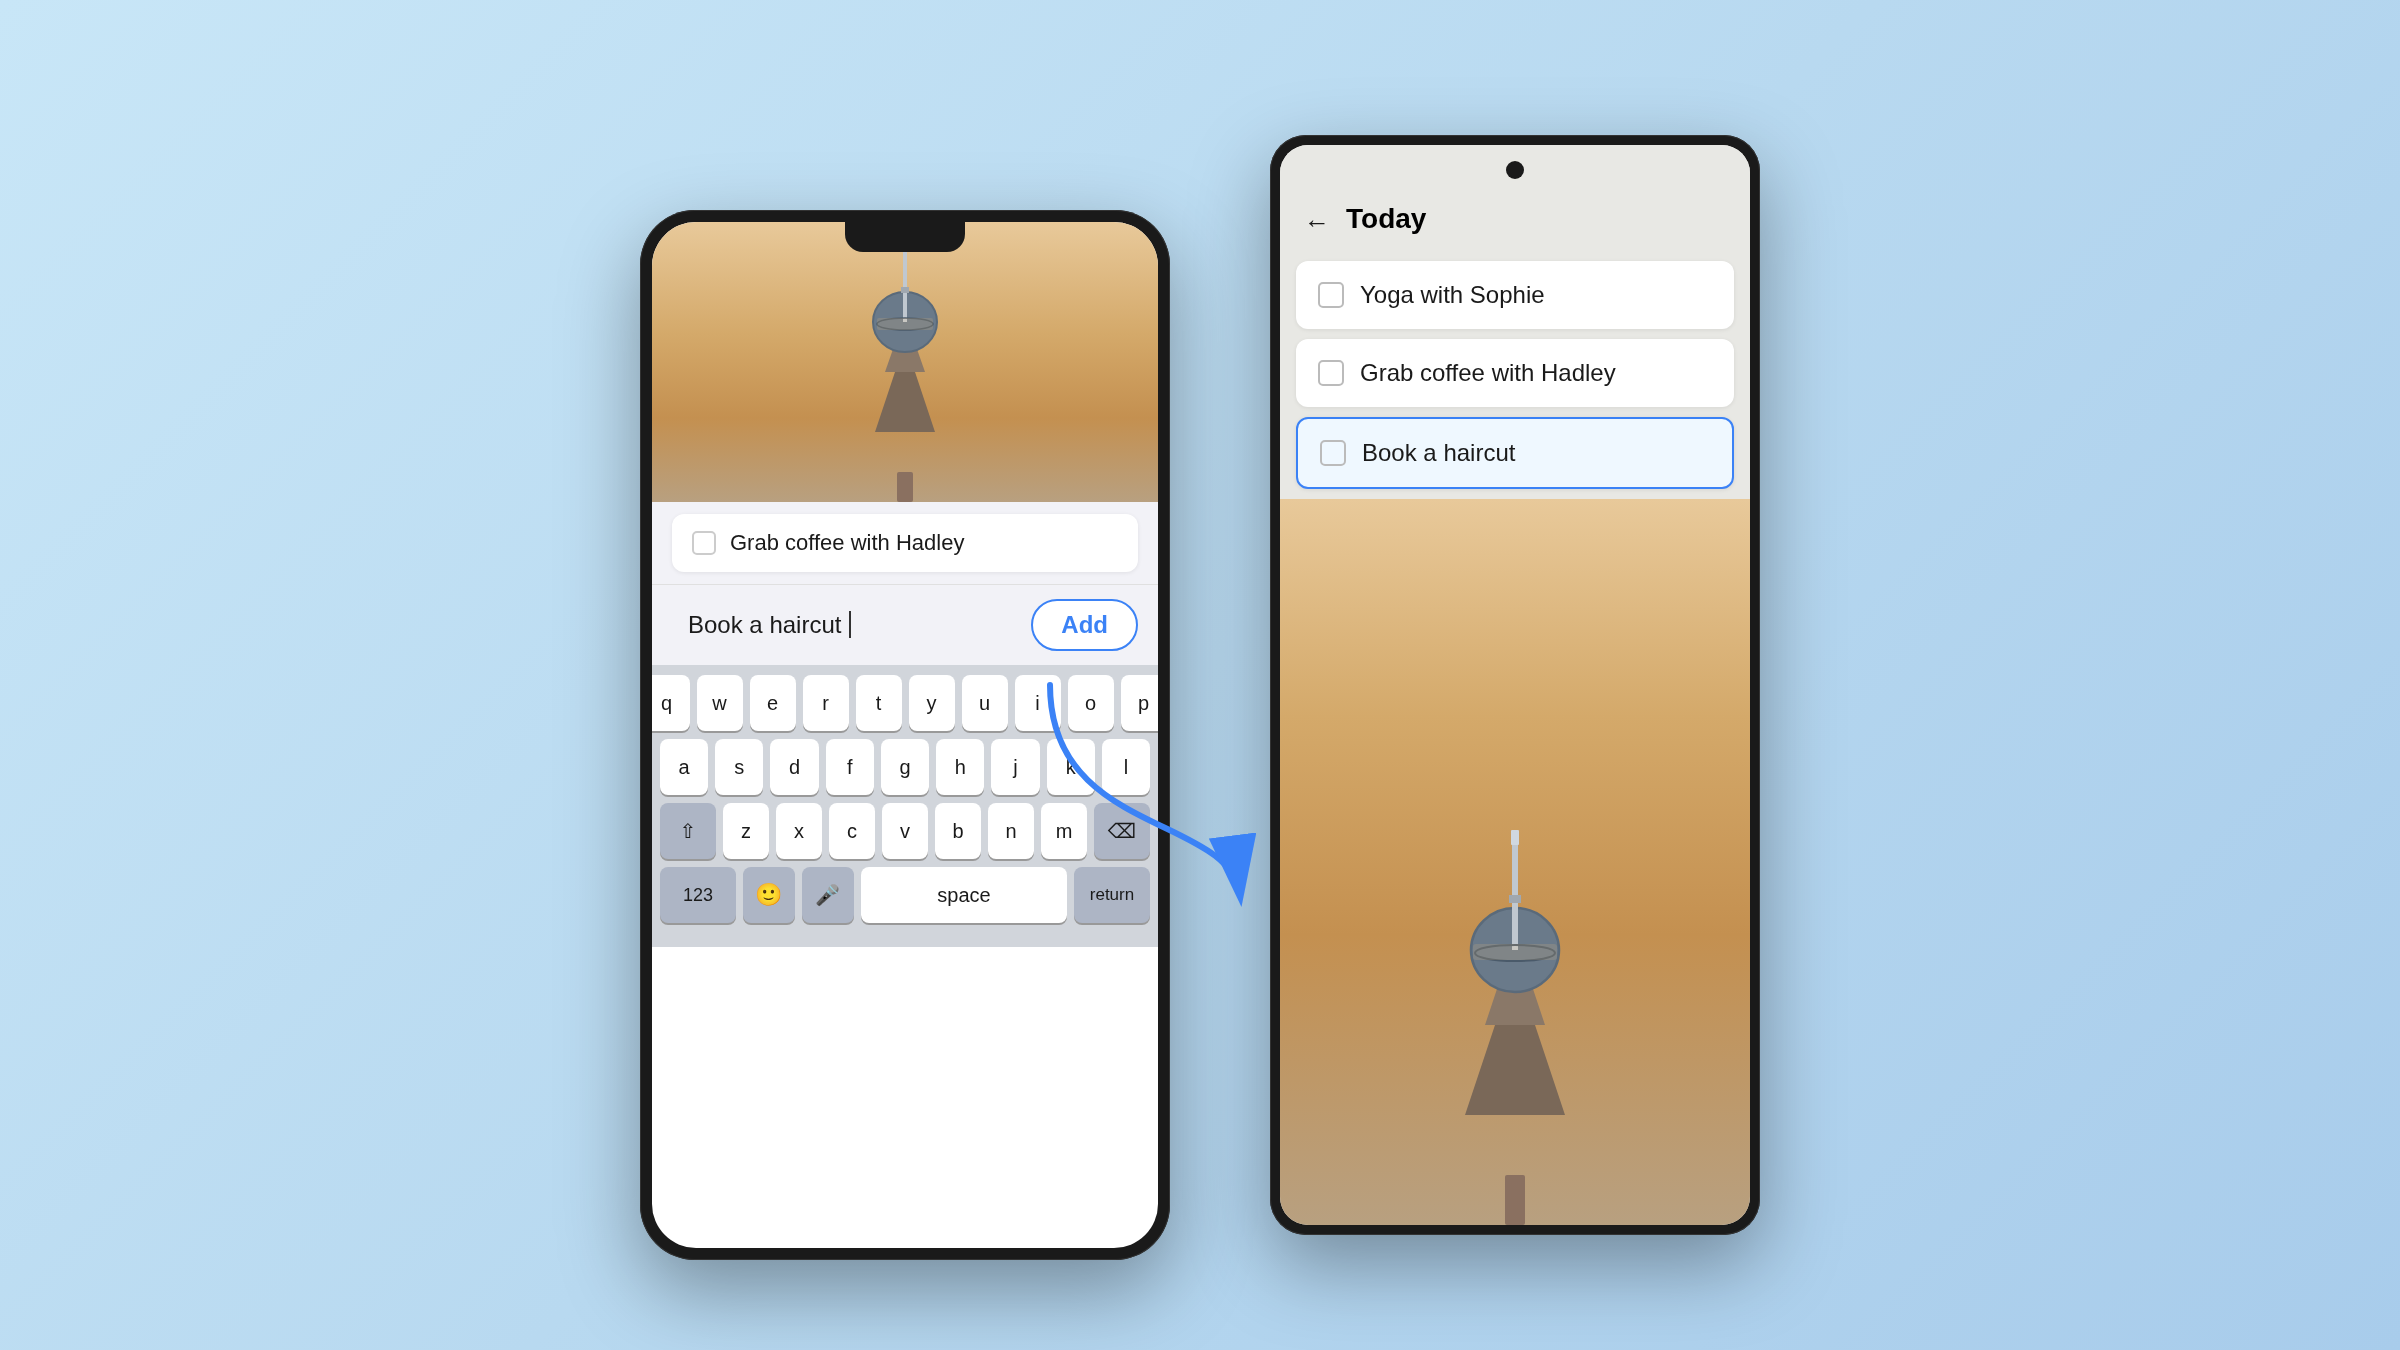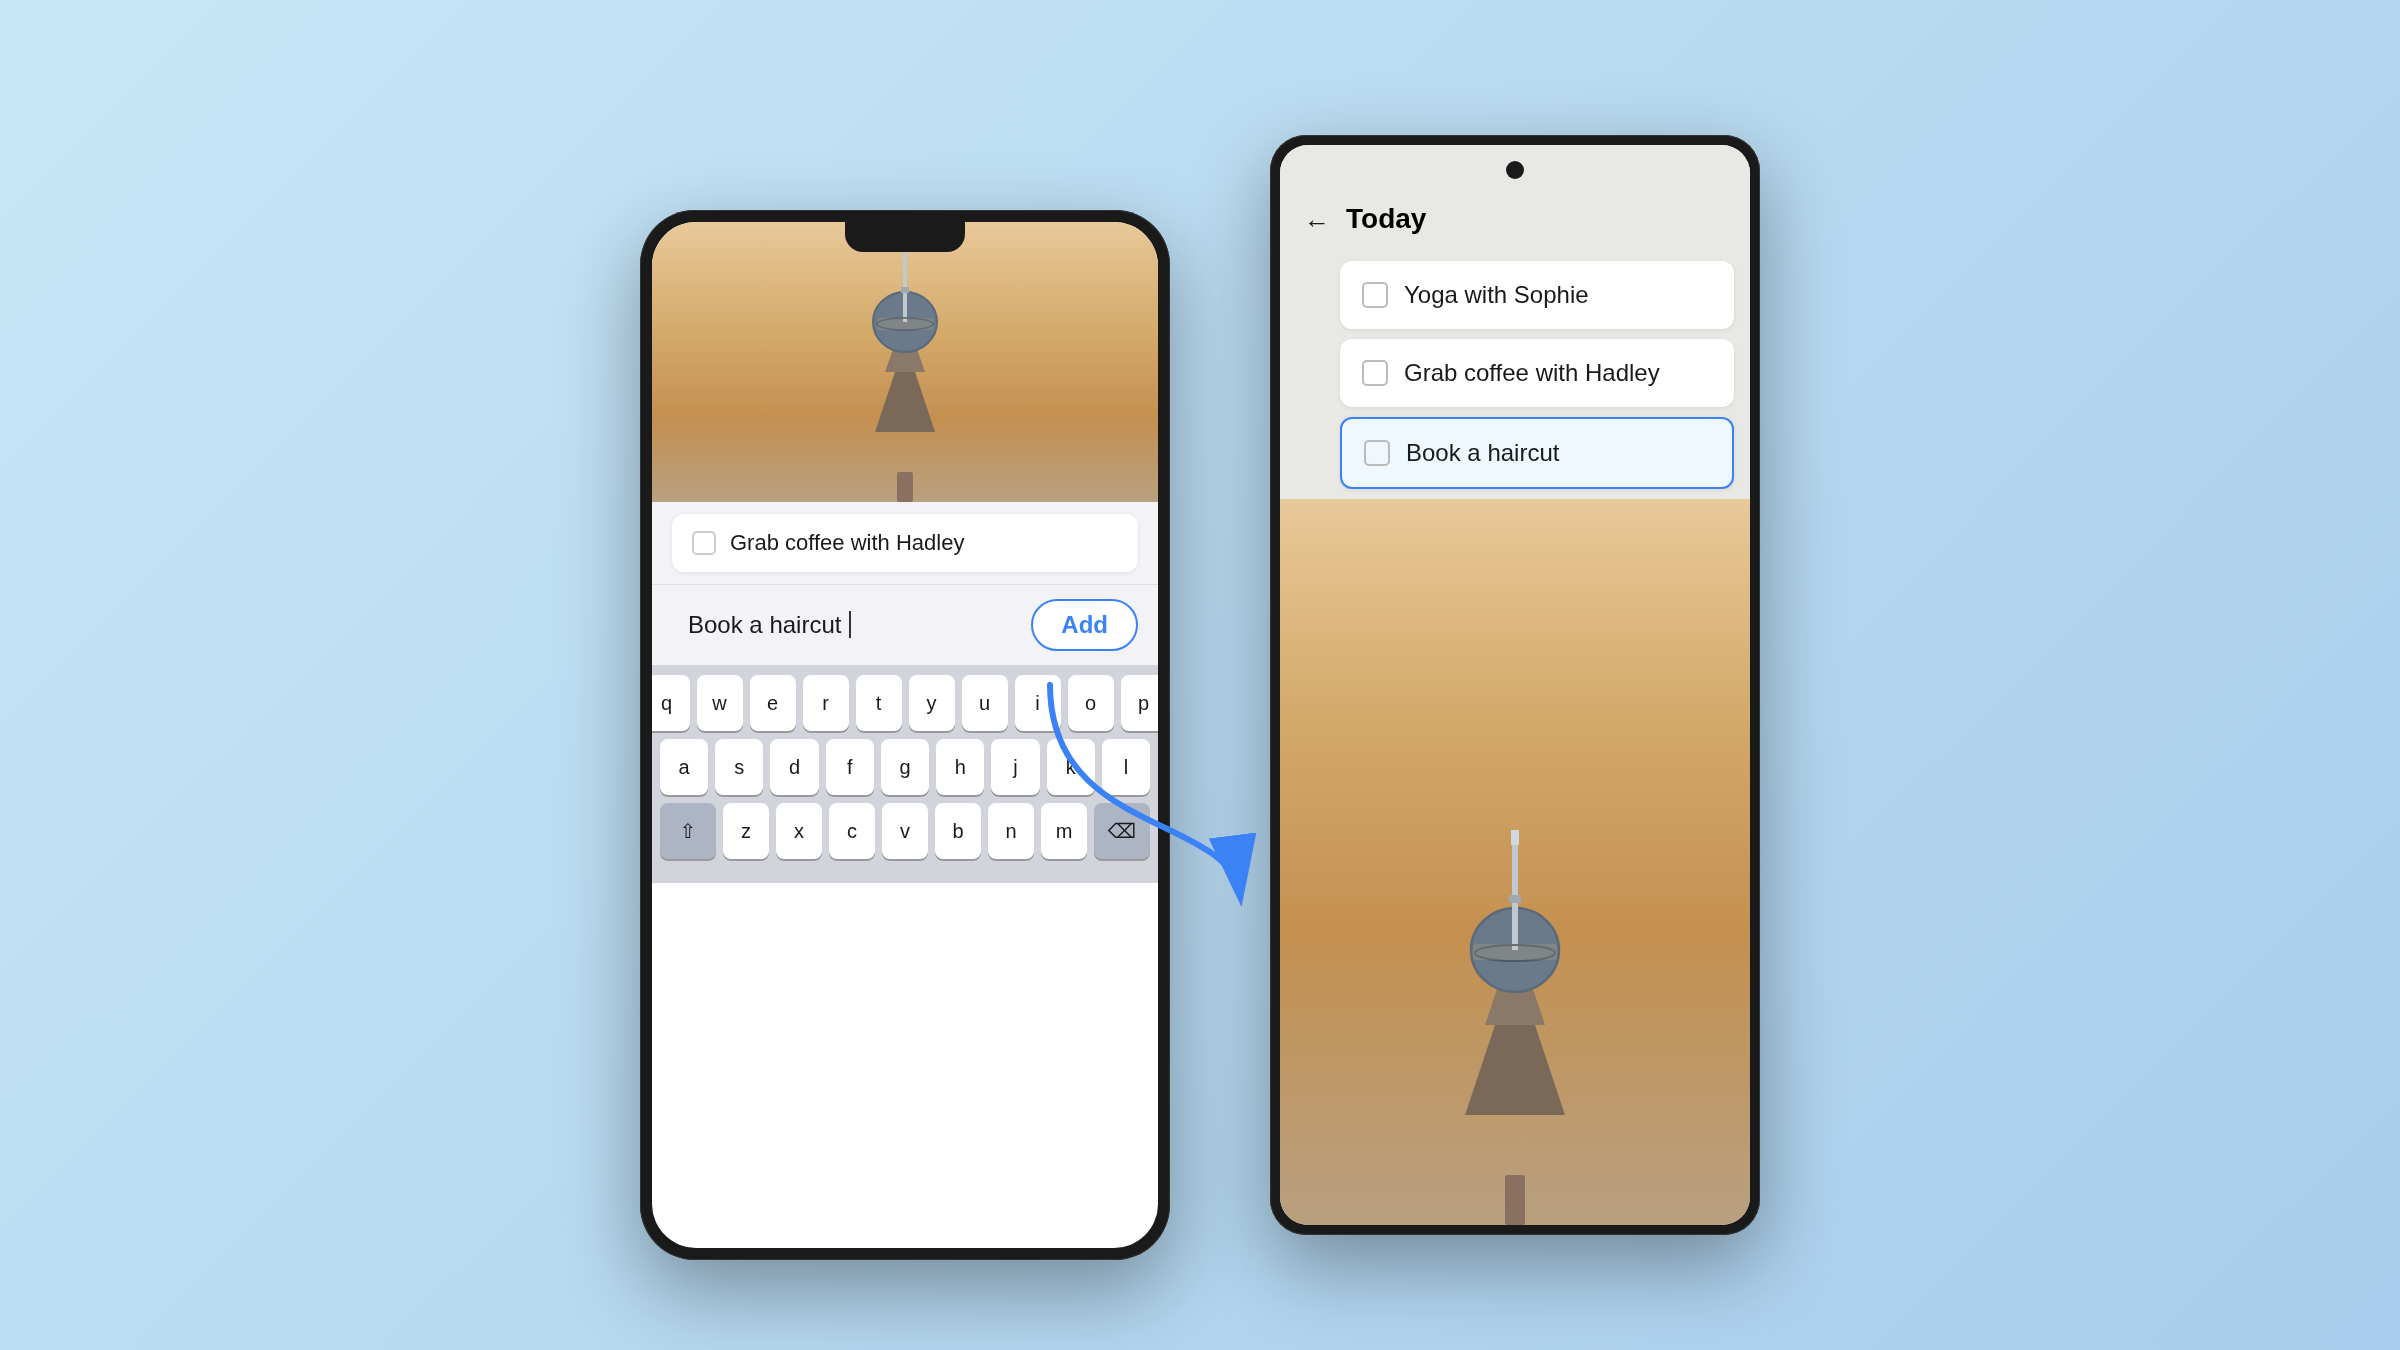--- a/index.html
+++ b/index.html
@@ -258,21 +258,20 @@
     }
 
     .task-card {
       background: #fff;
       border-radius: 12px;
       padding: 20px 22px;
       display: flex;
       align-items: center;
       gap: 16px;
       box-shadow: 0 1px 4px rgba(0,0,0,0.08);
-      margin-left: 44px;
     }
 
     .task-card.highlighted {
       border: 2.5px solid #3b82f6;
       background: #eff8ff;
     }
 
     .checkbox-android {
       width: 26px;
       height: 26px;
@@ -385,20 +384,27 @@
             <div class="key">z</div>
             <div class="key">x</div>
             <div class="key">c</div>
             <div class="key">v</div>
             <div class="key">b</div>
             <div class="key">n</div>
             <div class="key">m</div>
             <div class="key dark-key wide-key">⌫</div>
           </div>
 
+          <div class="keyboard-row">
+            <div class="key dark-key wide-key" style="font-size:18px;">123</div>
+            <div class="key dark-key" style="font-size:22px;">🙂</div>
+            <div class="key dark-key" style="font-size:20px;">🎤</div>
+            <div class="key space-key">space</div>
+            <div class="key dark-key wide-key" style="font-size:17px;">return</div>
+          </div>
         </div>
       </div>
     </div>
 
     <svg width="260" height="280" viewBox="0 0 260 280" style="position:absolute; left: 390px; top: 50%; transform:translateY(-20px); z-index:10;">
       <defs>
         <marker id="arrowhead" markerWidth="12" markerHeight="8" refX="10" refY="4" orient="auto">
           <polygon points="0 0, 12 4, 0 8" fill="#3b82f6"></polygon>
         </marker>
       </defs>

